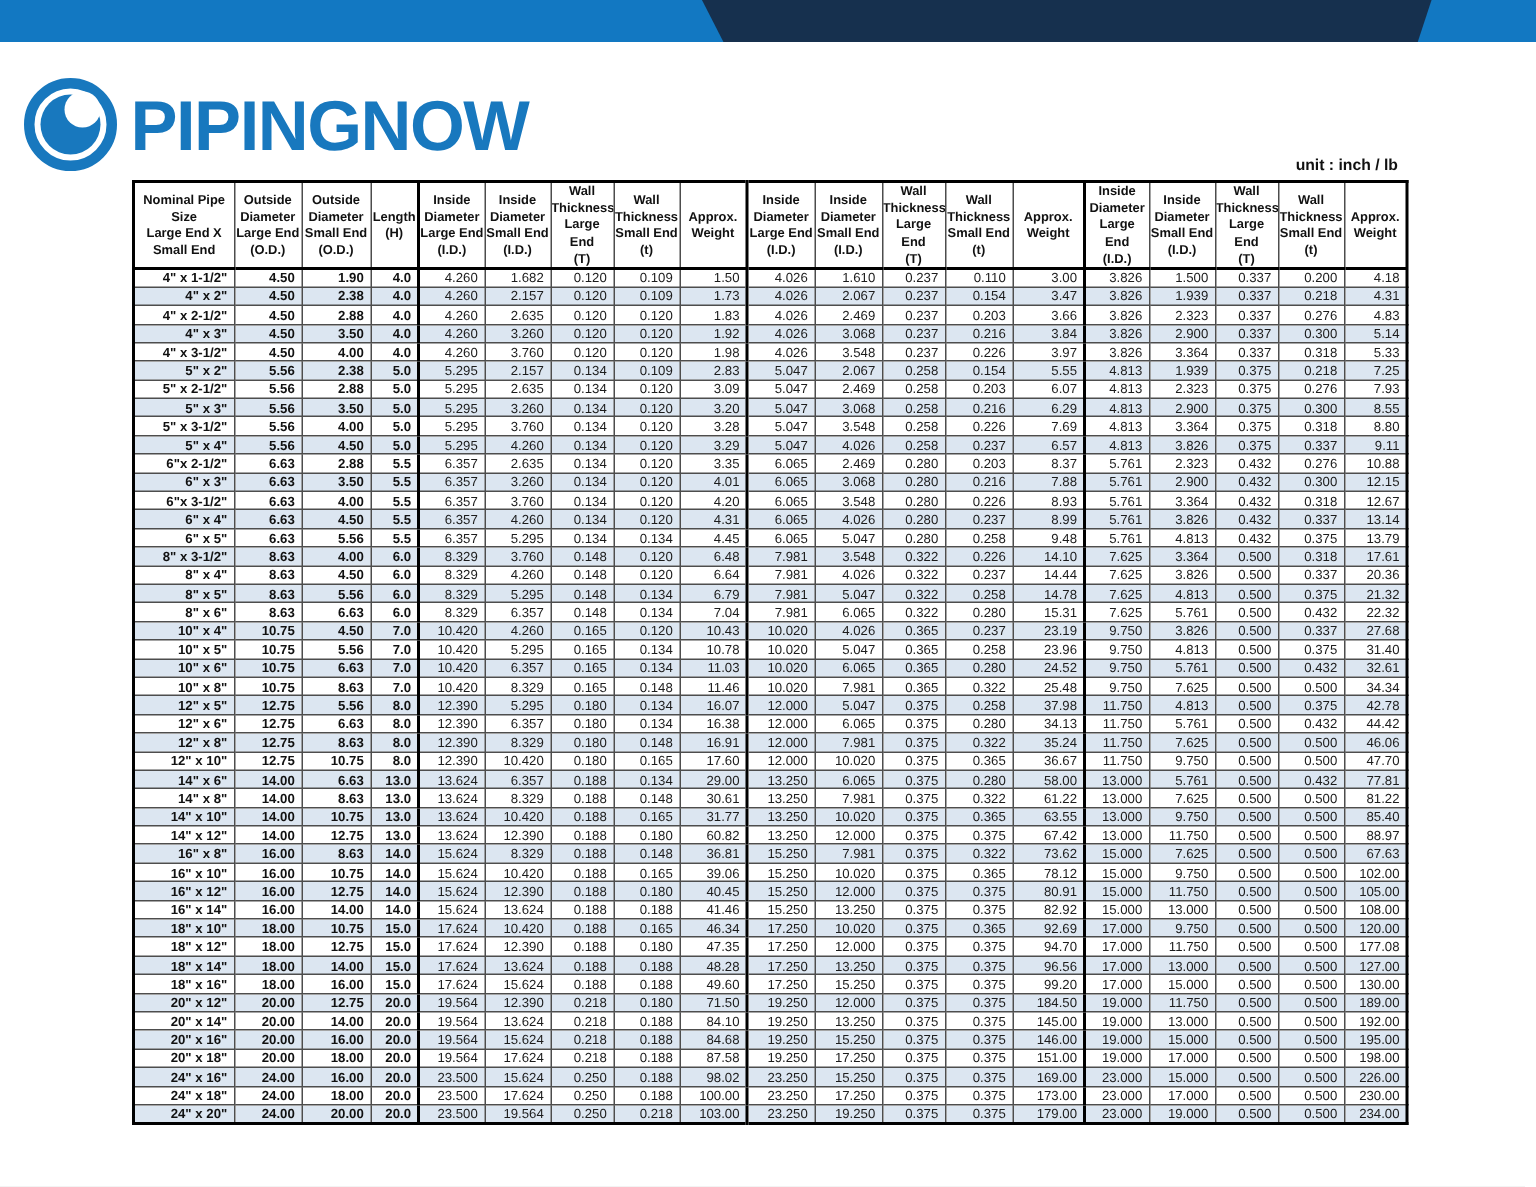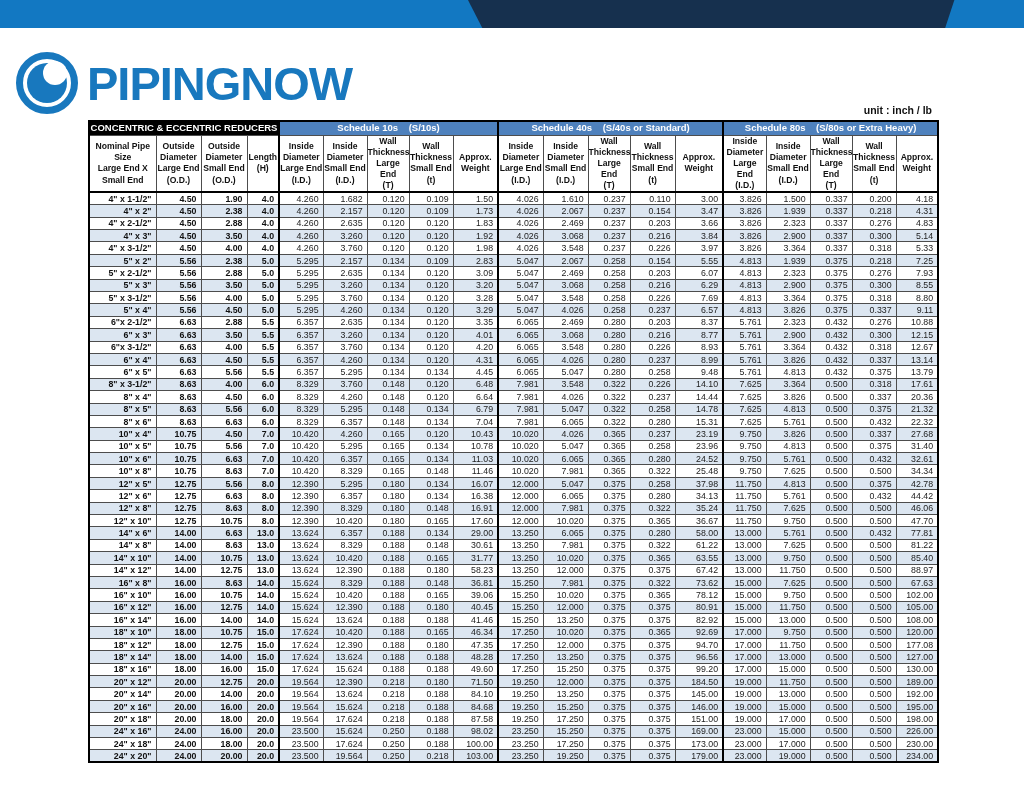--- a/index.html
+++ b/index.html
@@ -80,26 +80,20 @@
           <col style="width:42px">
           <col style="width:45px">
           <col style="width:48px">
         <col style="width:43px">
           <col style="width:44px">
           <col style="width:42px">
           <col style="width:44px">
           <col style="width:42px">
       </colgroup>
       <thead>
-        <tr class="band">
-          <th class="title-cell" colspan="4">CONCENTRIC &amp; ECCENTRIC REDUCERS</th>
-          <th class="sched-cell group-start" colspan="5">Schedule 10s    (S/10s)</th>
-          <th class="sched-cell group-start" colspan="5">Schedule 40s    (S/40s or Standard)</th>
-          <th class="sched-cell group-start" colspan="5">Schedule 80s    (S/80s or Extra Heavy)</th>
-        </tr>
         <tr class="cols">
           <th>Nominal Pipe
 Size
 Large End X
 Small End</th>
           <th>Outside
 Diameter
 Large End
 (O.D.)</th>
           <th>Outside
@@ -403,21 +397,21 @@
             <td class="bold">5.5</td>
             <td class="group-start">6.357</td>
             <td>3.260</td>
             <td>0.134</td>
             <td>0.120</td>
             <td>4.01</td>
             <td class="group-start">6.065</td>
             <td>3.068</td>
             <td>0.280</td>
             <td>0.216</td>
-            <td>8.77</td>
+            <td>7.88</td>
             <td class="group-start">5.761</td>
             <td>2.900</td>
             <td>0.432</td>
             <td>0.300</td>
             <td>12.15</td>
           </tr>
           <tr>
             <td class="bold">6"x 3-1/2"</td>
             <td class="bold">6.63</td>
             <td class="bold">4.00</td>
@@ -797,21 +791,21 @@
           </tr>
           <tr>
             <td class="bold">14" x 12"</td>
             <td class="bold">14.00</td>
             <td class="bold">12.75</td>
             <td class="bold">13.0</td>
             <td class="group-start">13.624</td>
             <td>12.390</td>
             <td>0.188</td>
             <td>0.180</td>
-            <td>58.23</td>
+            <td>60.82</td>
             <td class="group-start">13.250</td>
             <td>12.000</td>
             <td>0.375</td>
             <td>0.375</td>
             <td>67.42</td>
             <td class="group-start">13.000</td>
             <td>11.750</td>
             <td>0.500</td>
             <td>0.500</td>
             <td>88.97</td>

